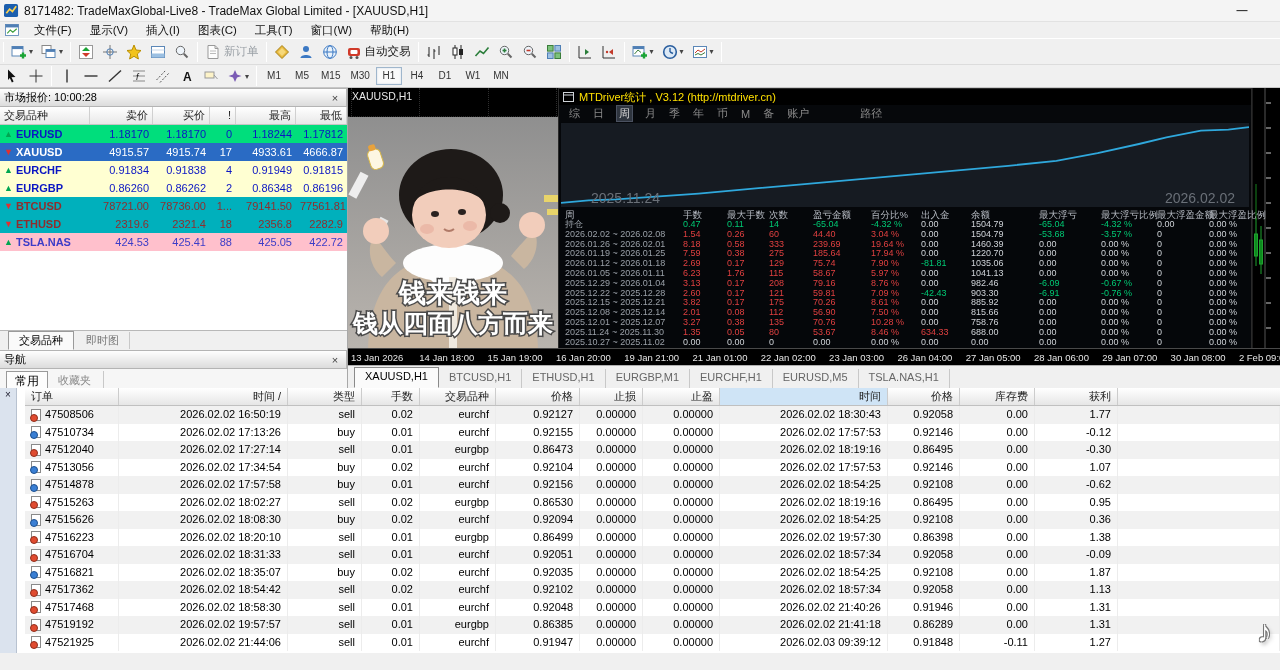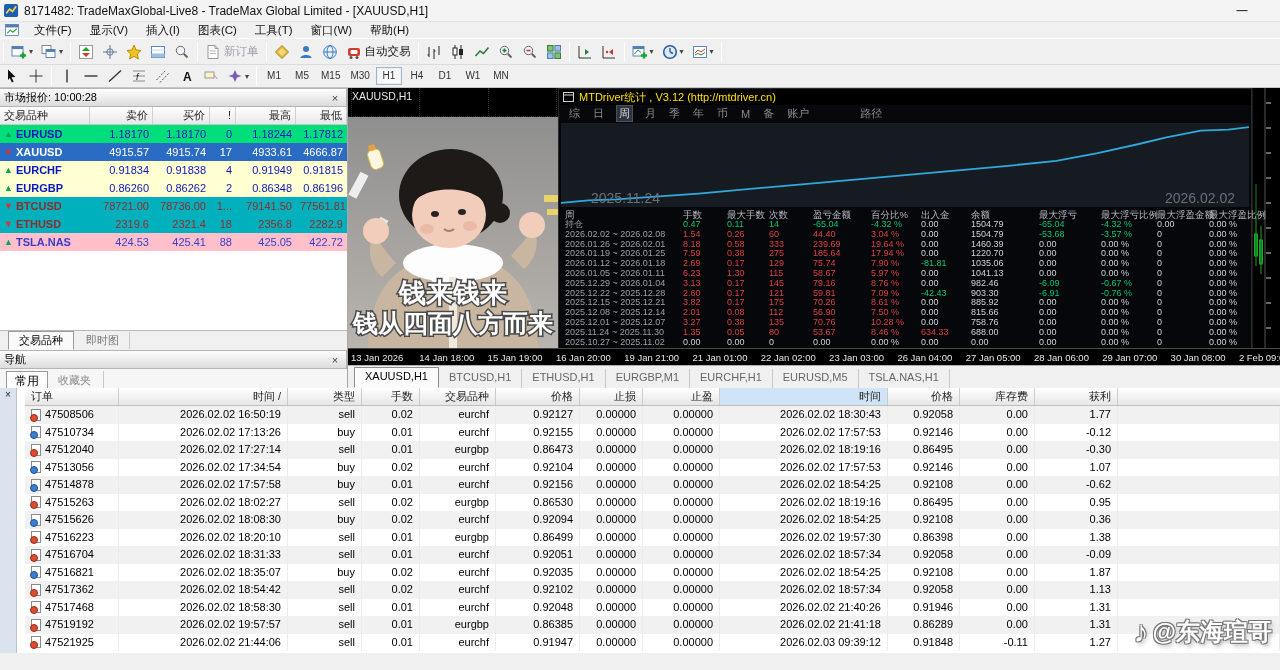--- a/index.html
+++ b/index.html
@@ -773,36 +773,36 @@
             <div class="c-grn">-81.81</div>
             <div class="c-gry">1035.06</div>
             <div class="c-gry">0.00</div>
             <div class="c-gry">0.00 %</div>
             <div class="c-gry">0</div>
             <div class="c-gry">0.00 %</div>
           </div>
           <div class="srow">
             <div class="c-dt">2026.01.05 ~ 2026.01.11</div>
             <div class="c-red">6.23</div>
-            <div class="c-red">1.30</div>
+            <div class="c-red">1.76</div>
             <div class="c-red">115</div>
             <div class="c-red">58.67</div>
             <div class="c-red">5.97 %</div>
             <div class="c-gry">0.00</div>
             <div class="c-gry">1041.13</div>
             <div class="c-gry">0.00</div>
             <div class="c-gry">0.00 %</div>
             <div class="c-gry">0</div>
             <div class="c-gry">0.00 %</div>
           </div>
           <div class="srow">
             <div class="c-dt">2025.12.29 ~ 2026.01.04</div>
             <div class="c-red">3.13</div>
             <div class="c-red">0.17</div>
-            <div class="c-red">145</div>
+            <div class="c-red">208</div>
             <div class="c-red">79.16</div>
             <div class="c-red">8.76 %</div>
             <div class="c-gry">0.00</div>
             <div class="c-gry">982.46</div>
             <div class="c-grn">-6.09</div>
             <div class="c-grn">-0.67 %</div>
             <div class="c-gry">0</div>
             <div class="c-gry">0.00 %</div>
           </div>
           <div class="srow">
@@ -1206,16 +1206,15 @@
             <div>1.27</div>
             <div></div>
           </div>
         </div>
     </div>
   </div>
 
 
   <div id="watermark">
     <span class="note">♪</span>
-    <span>@东海瑄哥</span>
   </div>
 
 </div>
 
 </body></html>

